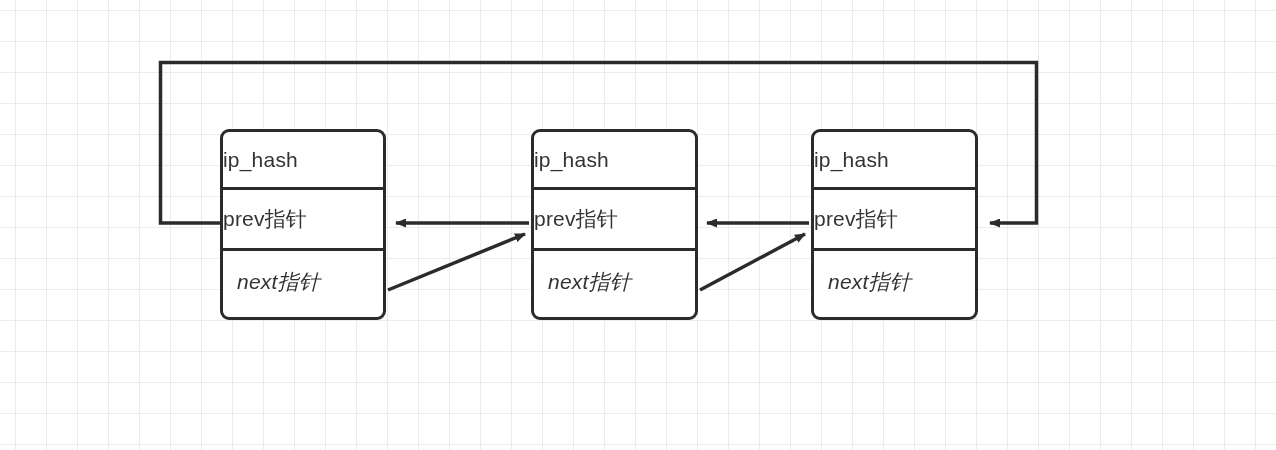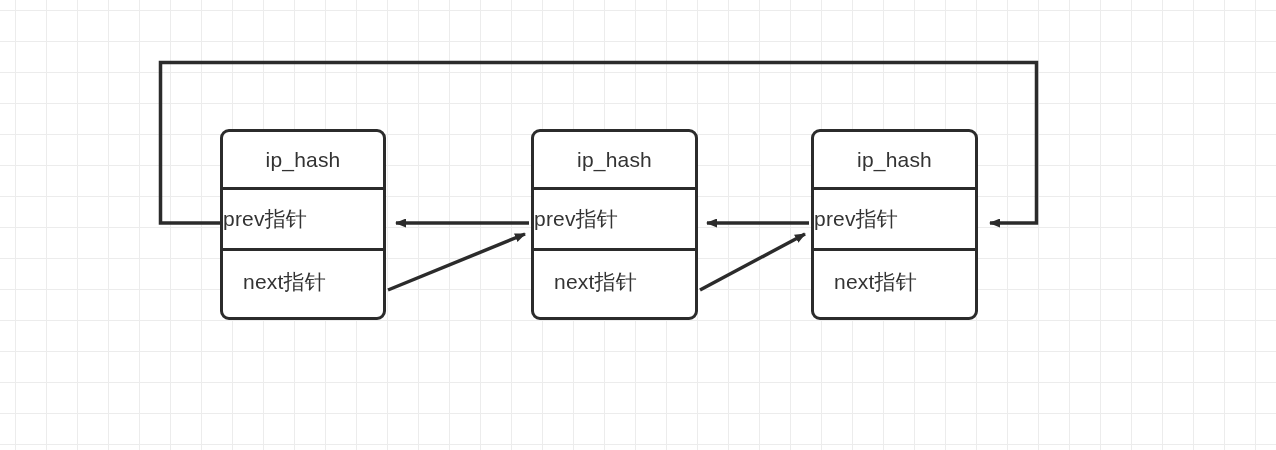--- a/index.html
+++ b/index.html
@@ -43,33 +43,34 @@
     box-sizing: border-box;
     height: 61px;
     display: flex;
     align-items: center;
     color: #333333;
     font-size: 21px;
     letter-spacing: 0.2px;
     white-space: nowrap;
   }
   .row-hash {
-    justify-content: center;
+    justify-content: flex-start;
     height: 58px;
     border-bottom: 3px solid #2b2b2b;
   }
   .row-prev {
     justify-content: flex-start;
     height: 61px;
     border-bottom: 3px solid #2b2b2b;
   }
   .row-next {
     justify-content: flex-start;
-    padding-left: 20px;
+    padding-left: 14px;
     height: 61px;
+    font-style: italic;
   }
 </style>
 </head>
 <body>
 
 <div id="canvas">
 
   <svg id="edges" viewBox="0 0 1276 450" xmlns="http://www.w3.org/2000/svg">
     <defs>
       <marker id="arrow" markerWidth="11" markerHeight="9" refX="10" refY="4.5" orient="auto" markerUnits="userSpaceOnUse">

